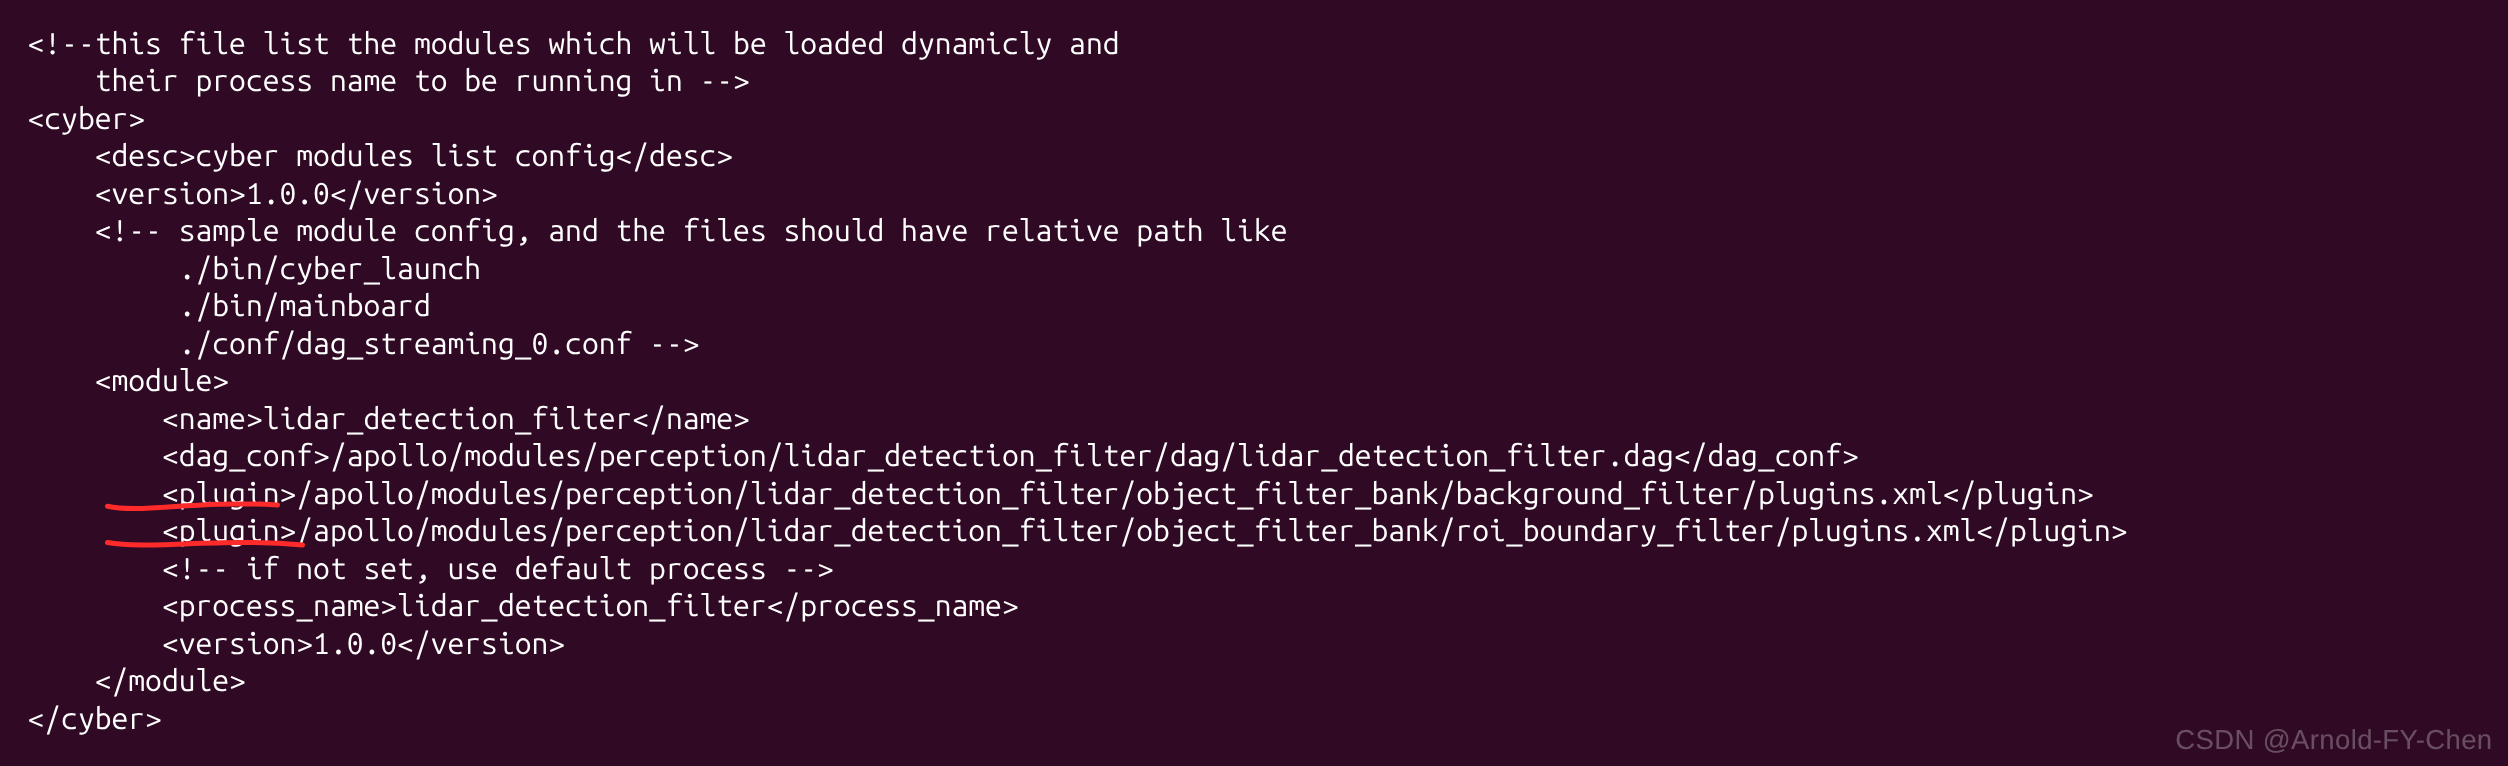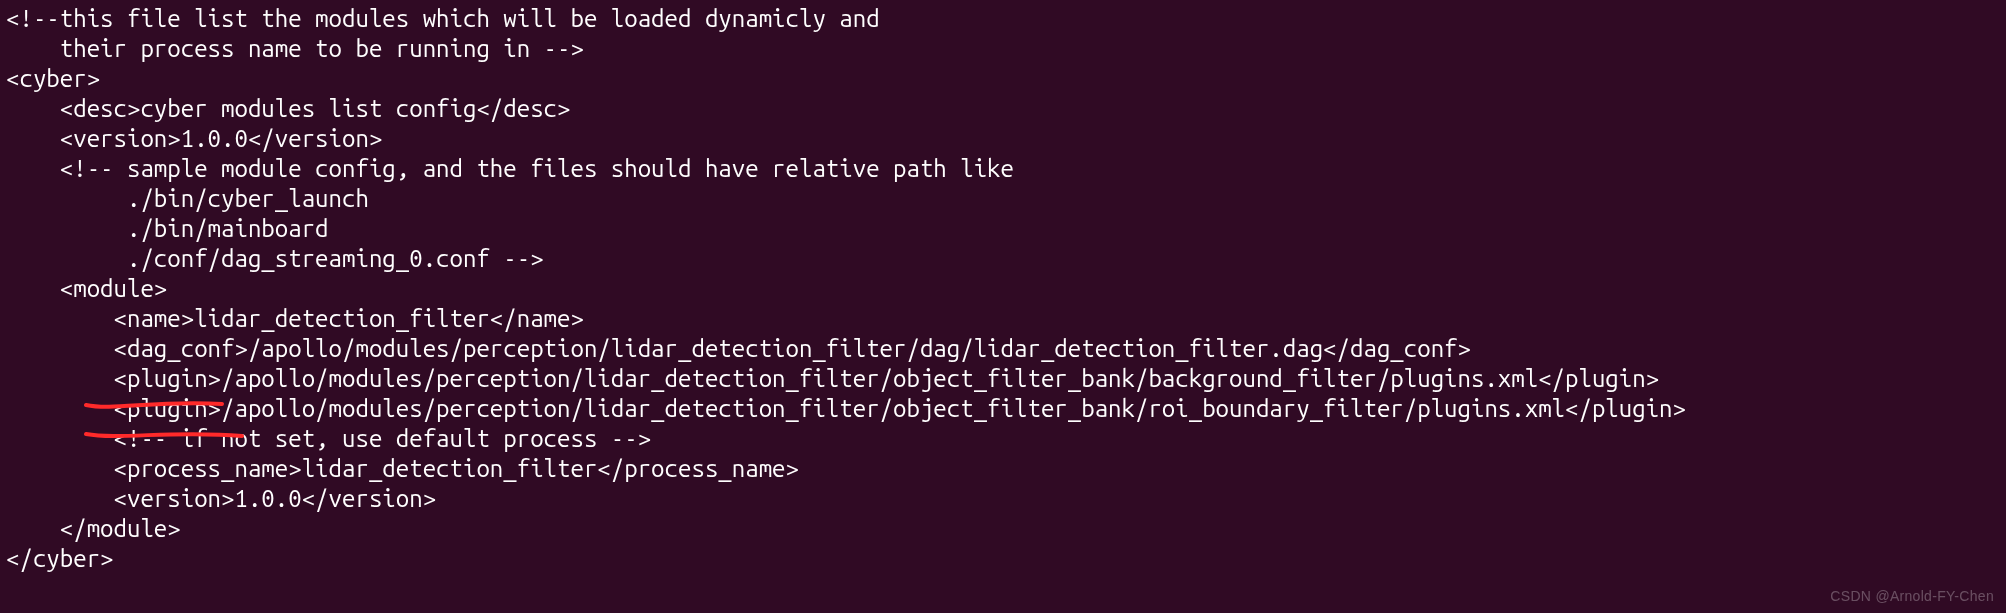--- a/index.html
+++ b/index.html
@@ -15,30 +15,30 @@
     overflow: hidden;
   }
   .viewport {
     position: relative;
     width: 2006px;
     height: 613px;
     padding: 4px 6px;
     box-sizing: border-box;
   }
   pre {
-    margin: 0;
+    margin: 16px;
     font-family: inherit;
     white-space: pre;
   }
   .watermark {
     position: absolute;
     right: 12px;
     bottom: 8px;
     font-family: sans-serif;
-    font-size: 14px;
+    font-size: 22px;
     color: rgba(255,255,255,0.28);
     letter-spacing: 0.3px;
   }
   
   .underline {
     position: absolute;
     height: 14px;
     pointer-events: none;
   }
   .underline svg { display:block; }

